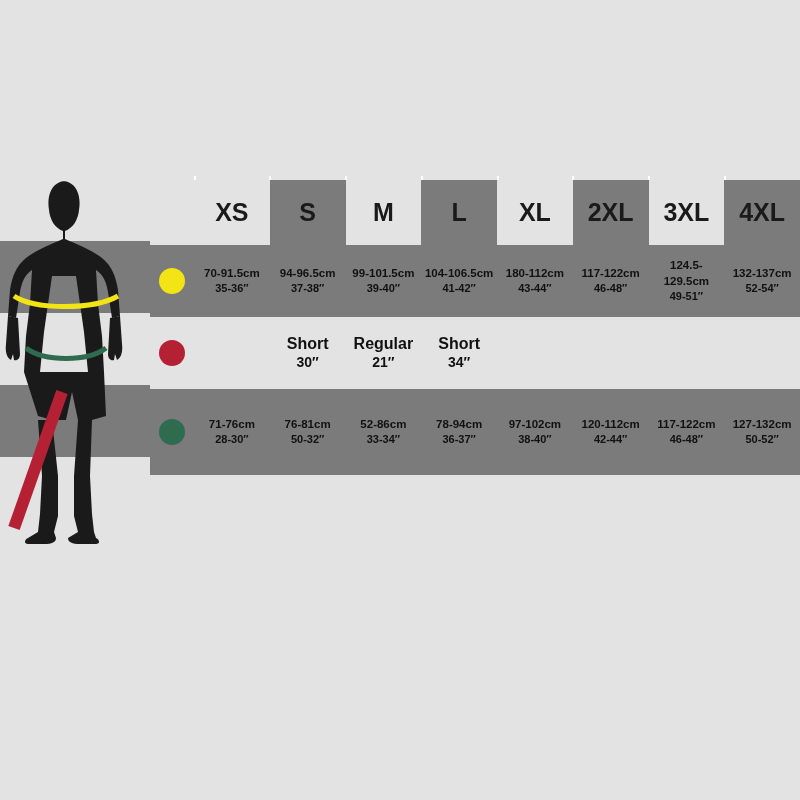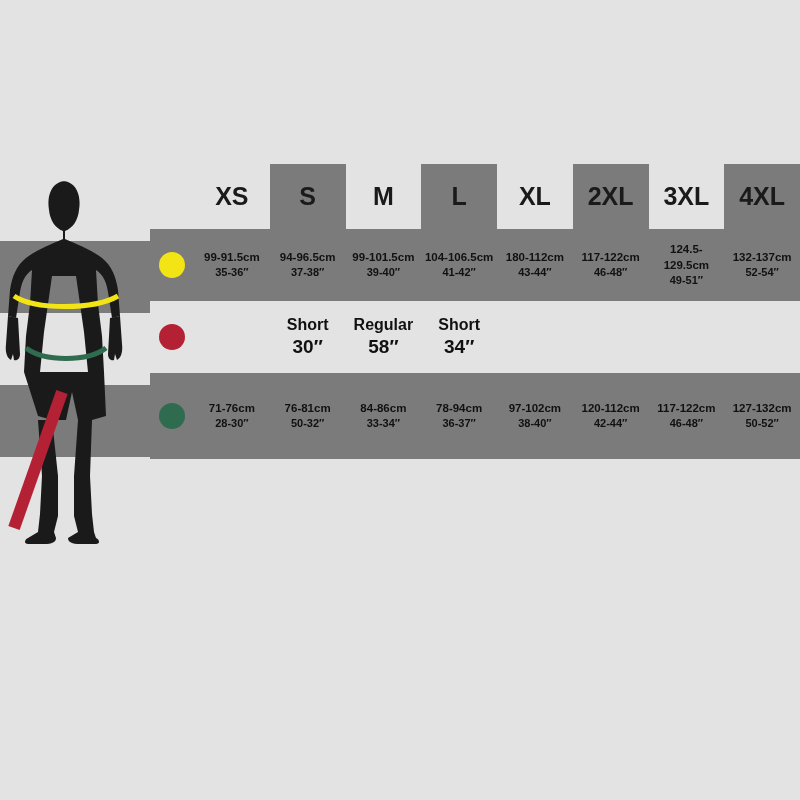--- a/index.html
+++ b/index.html
@@ -34,21 +34,21 @@
     top: 176px;
     width: 150px;
     height: 372px;
   }
   .figure-wrap svg { display: block; }
 
   
   .sizechart {
     position: absolute;
     left: 150px;
-    top: 164px;
+    top: 180px;
     width: 650px;
     border-collapse: collapse;
     table-layout: fixed;
   }
   .sizechart td, .sizechart th {
     padding: 0;
     margin: 0;
     text-align: center;
     vertical-align: middle;
     border: 0;
@@ -94,21 +94,21 @@
     align-items: center;
     justify-content: center;
     line-height: 1.25;
     color: #111111;
   }
   .inseam-cell .name {
     font-size: 16px;
     font-weight: bold;
   }
   .inseam-cell .len {
-    font-size: 19px;
+    font-size: 14px;
     font-weight: bold;
   }
 
   .dot {
     width: 26px;
     height: 26px;
     border-radius: 50%;
     margin: 0 auto;
   }
 
@@ -203,21 +203,21 @@
         <td class="hdr-light">3XL</td>
         <td class="hdr-dark">4XL</td>
       </tr>
 
       <tr class="row-chest">
         <td>
           <div class="dot" style="background:#f2e415"></div>
         </td>
         <td>
           <div class="cell-lines">
-            <span class="l1">99-91.5cm</span>
+            <span class="l1">70-91.5cm</span>
             <span class="l2">35-36″</span>
           </div>
         </td>
         <td>
           <div class="cell-lines">
             <span class="l1">94-96.5cm</span>
             <span class="l2">37-38″</span>
           </div>
         </td>
         <td>
@@ -270,21 +270,21 @@
         </td>
         <td>
           <div class="inseam-cell">
             <span class="name">Short</span>
             <span class="len">30″</span>
           </div>
         </td>
         <td>
           <div class="inseam-cell">
             <span class="name">Regular</span>
-            <span class="len">58″</span>
+            <span class="len">21″</span>
           </div>
         </td>
         <td>
           <div class="inseam-cell">
             <span class="name">Short</span>
             <span class="len">34″</span>
           </div>
         </td>
         <td>
           <div class="inseam-cell">
@@ -323,21 +323,21 @@
           </div>
         </td>
         <td>
           <div class="cell-lines">
             <span class="l1">76-81cm</span>
             <span class="l2">50-32″</span>
           </div>
         </td>
         <td>
           <div class="cell-lines">
-            <span class="l1">84-86cm</span>
+            <span class="l1">52-86cm</span>
             <span class="l2">33-34″</span>
           </div>
         </td>
         <td>
           <div class="cell-lines">
             <span class="l1">78-94cm</span>
             <span class="l2">36-37″</span>
           </div>
         </td>
         <td>

